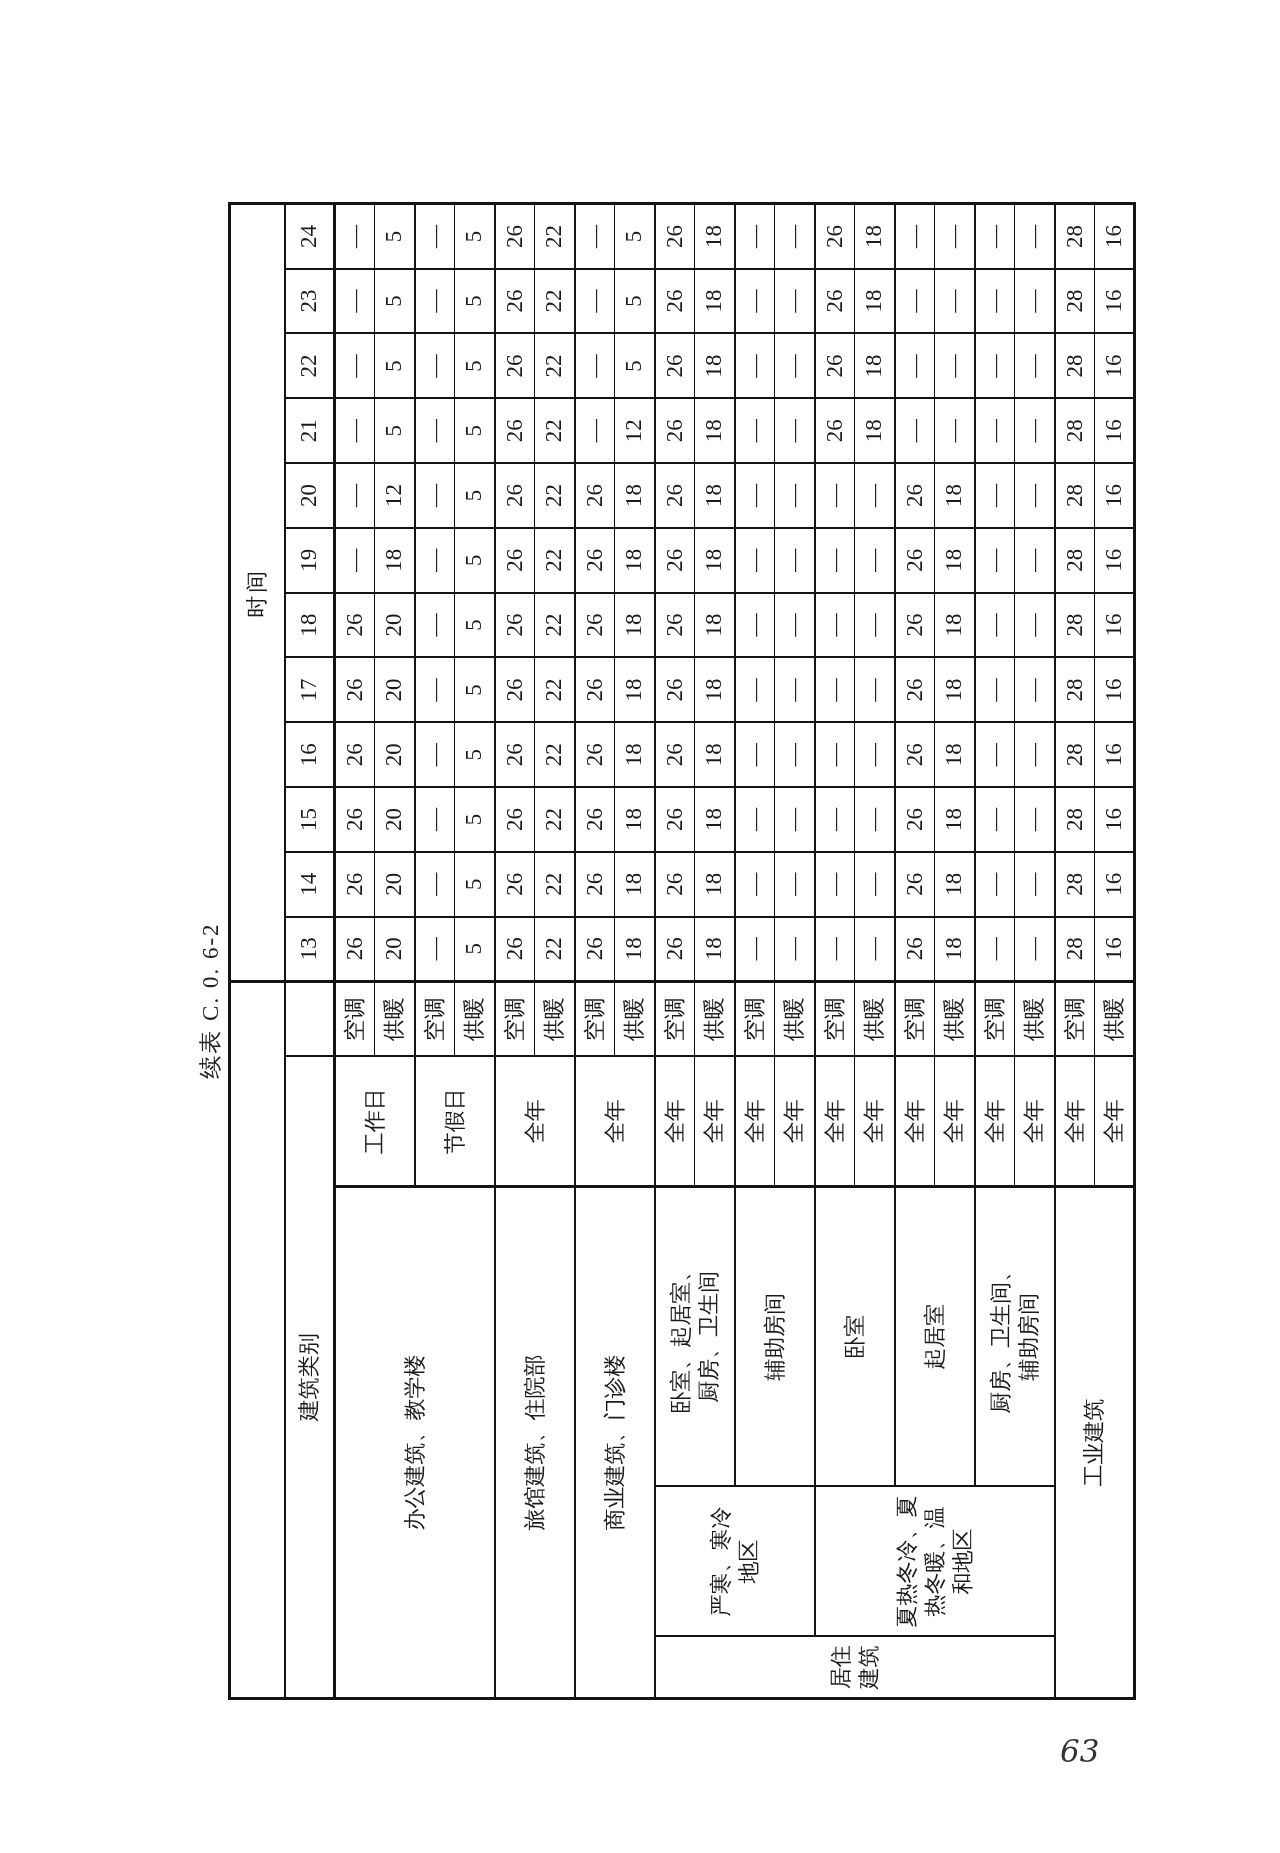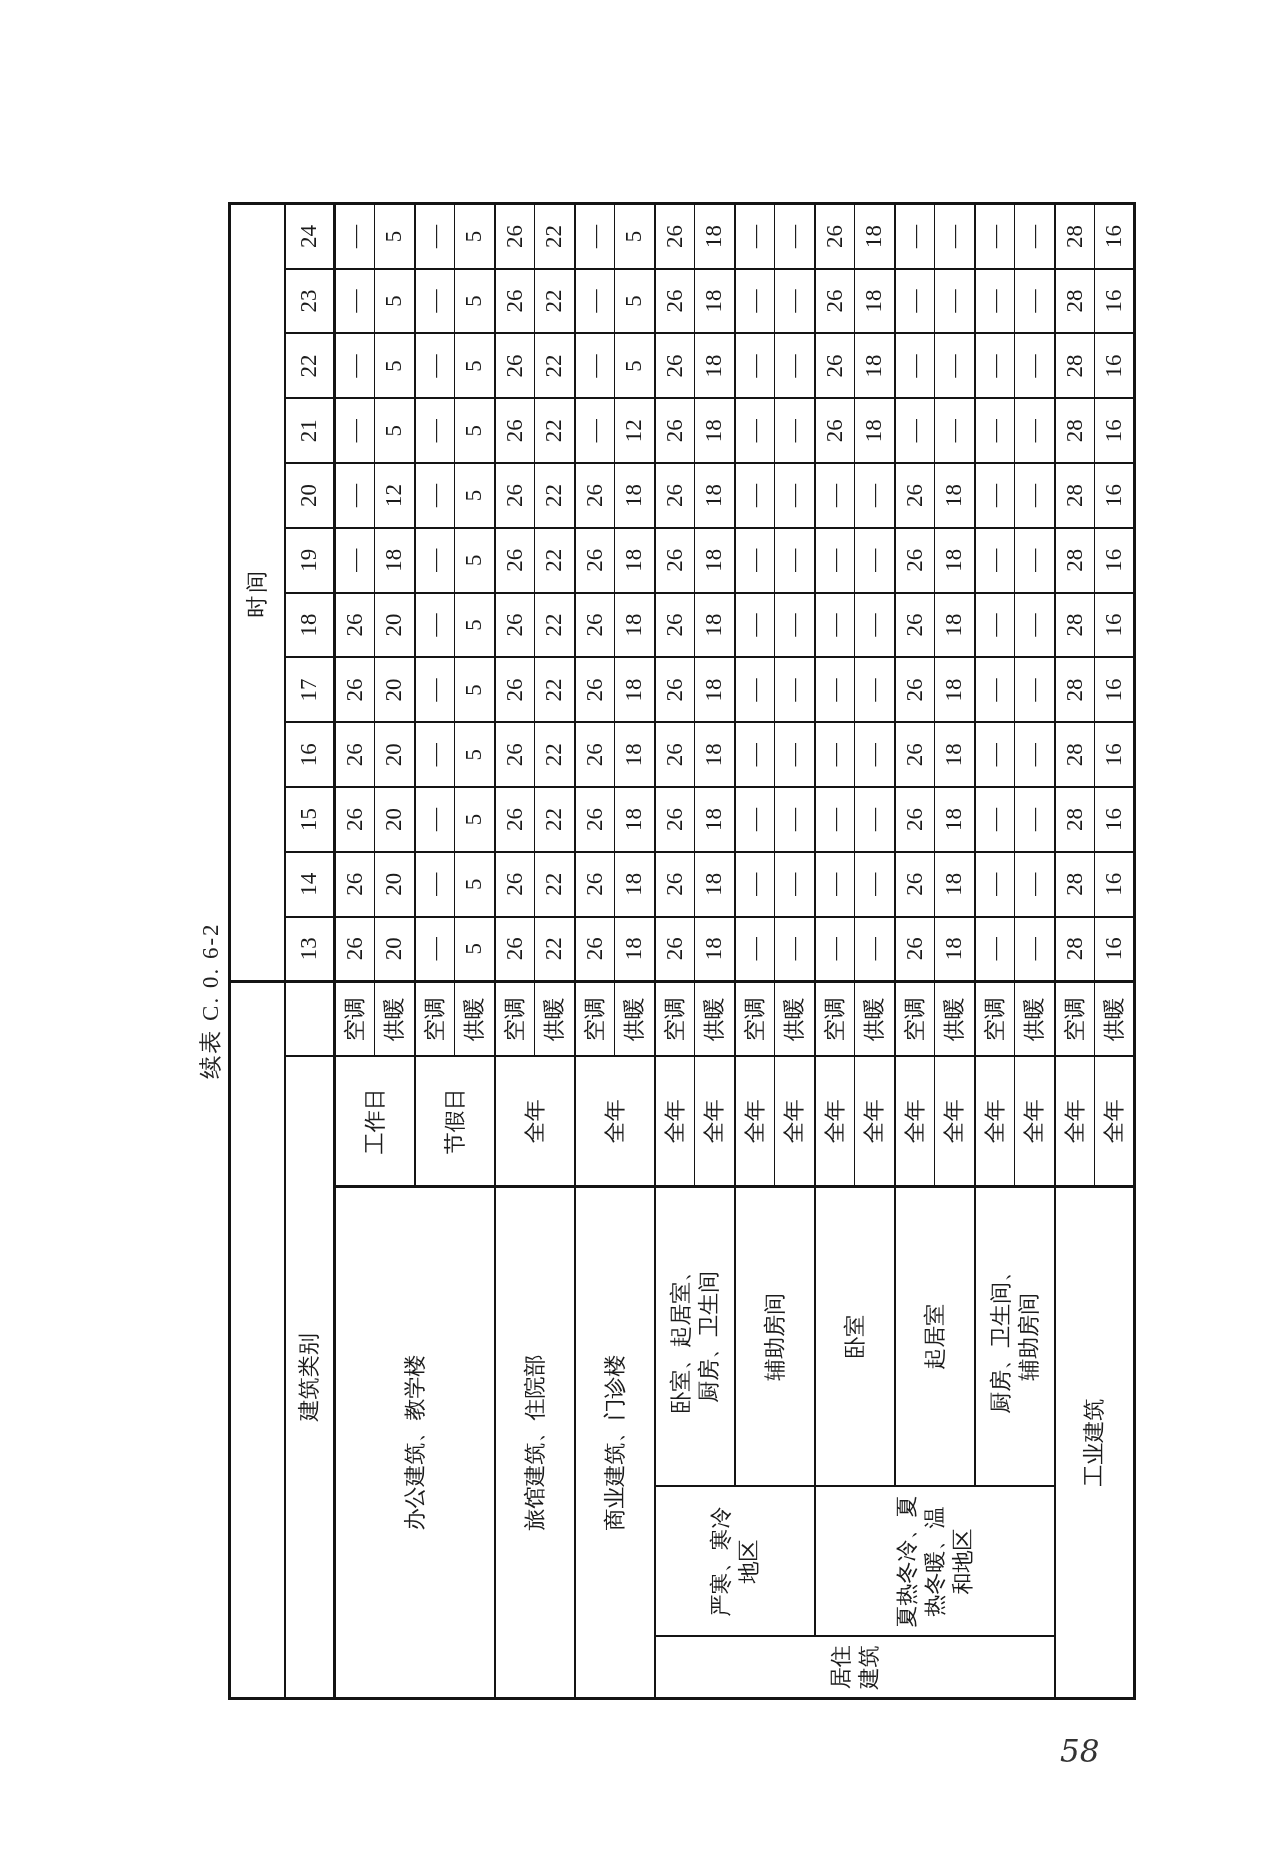--- a/index.html
+++ b/index.html
@@ -426,13 +426,13 @@
           <td class="val">16</td>
           <td class="val">16</td>
           <td class="val">16</td>
           <td class="val">16</td>
           <td class="val">16</td>
         </tr>
       </tbody>
   </table>
 </div>
 
-<div class="pageno">58</div>
+<div class="pageno">63</div>
 
 </body></html>

